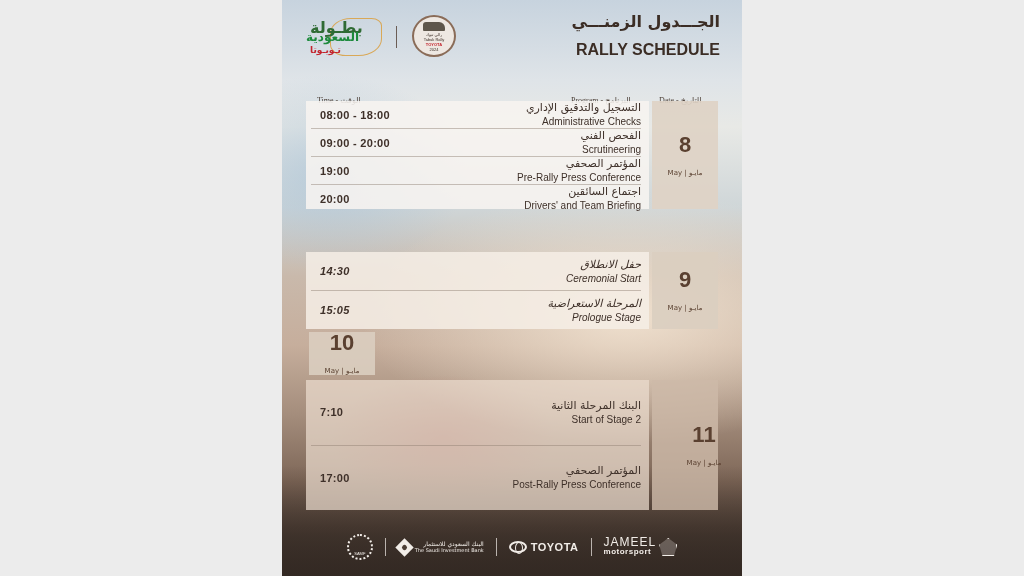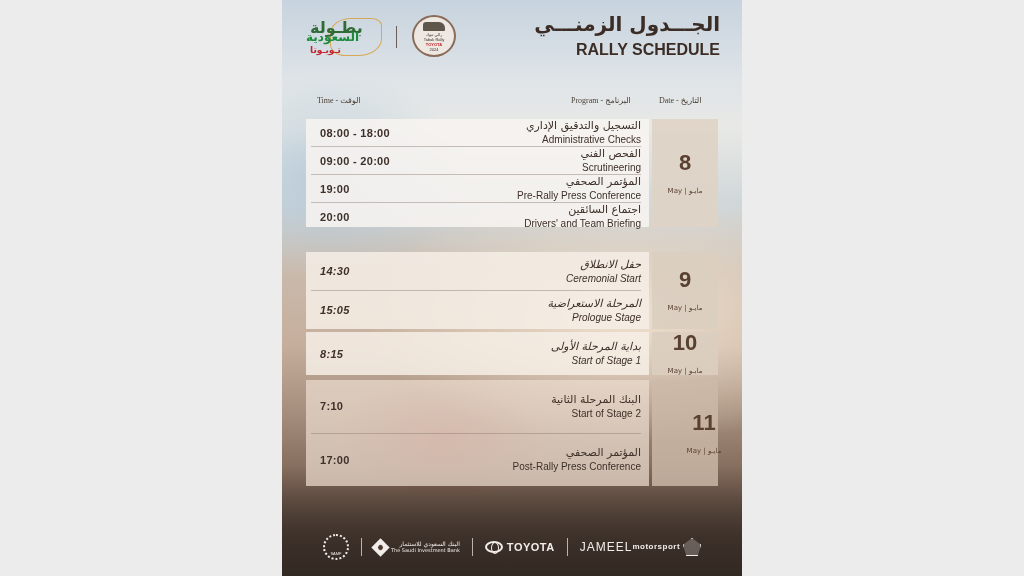--- a/index.html
+++ b/index.html
@@ -19,21 +19,21 @@
       radial-gradient(ellipse 380px 180px at 75% 55%, rgba(246,232,214,0.85), rgba(246,232,214,0) 70%),
       radial-gradient(ellipse 200px 140px at 10% 30%, rgba(160,190,215,0.55), rgba(160,190,215,0) 70%),
       radial-gradient(ellipse 160px 90px at 35% 76%, rgba(150,40,40,0.35), rgba(150,40,40,0) 70%);
   }
   .poster::after {
     content: ""; position: absolute; left: 0; right: 0; bottom: 0; height: 110px;
     background: linear-gradient(180deg, rgba(60,48,40,0), rgba(50,40,34,0.9));
   }
 
   
-  .title-ar { position: absolute; right: 22px; top: 12px; font-size: 20px; font-weight: bold; color: #3b2d25; direction: rtl; letter-spacing: 0.5px; z-index: 2; }
+  .title-ar { position: absolute; right: 22px; top: 12px; font-size: 16px; font-weight: bold; color: #3b2d25; direction: rtl; letter-spacing: 0.5px; z-index: 2; }
   .title-en { position: absolute; right: 22px; top: 41px; font-family: "Liberation Sans", sans-serif; font-size: 16px; font-weight: bold; color: #3b2d25; z-index: 2; }
 
   .logo-ksa { position: absolute; left: 22px; top: 16px; width: 80px; height: 44px; z-index: 2; }
   .logo-ksa .map { position: absolute; left: 26px; top: 2px; width: 52px; height: 38px; border: 1.5px solid #d9a857; border-radius: 40% 20% 45% 30%; }
   .logo-ksa .t1 { position: absolute; left: 6px; top: 2px; font-size: 16px; color: #2f6b34; font-weight: bold; direction: rtl; }
   .logo-ksa .t2 { position: absolute; left: 2px; top: 14px; font-size: 12px; color: #1d8a3c; font-weight: bold; direction: rtl; }
   .logo-ksa .t3 { position: absolute; left: 6px; top: 29px; font-size: 9px; color: #c3242d; font-weight: bold; direction: rtl; }
   .logo-divider { position: absolute; left: 114px; top: 26px; width: 1px; height: 22px; background: #6b5d55; z-index: 2; }
   .logo-badge { position: absolute; left: 130px; top: 15px; width: 44px; height: 42px; border-radius: 50%; border: 2px solid #8a6c58; background: #eee8e2; z-index: 2; text-align: center; overflow: hidden; }
   .logo-badge .car { width: 22px; height: 9px; background: #5e564b; margin: 5px auto 1px; border-radius: 3px 6px 1px 1px; }
@@ -57,39 +57,39 @@
   .date .num { font-family: "Liberation Sans", sans-serif; font-size: 22px; font-weight: bold; color: #5a4030; line-height: 22px; }
   .date .mon { font-size: 7px; color: #5a4030; margin-top: 13px; white-space: nowrap; }
 
   .event { flex: 1; display: flex; align-items: center; justify-content: space-between; border-bottom: 1px solid rgba(140,125,110,0.45); }
   .event:last-child { border-bottom: none; }
   .time { font-family: "Liberation Sans", sans-serif; font-size: 11px; font-weight: bold; color: #3e3029; padding-left: 9px; letter-spacing: 0.3px; white-space: nowrap; }
   .names { text-align: right; }
   .name-ar { font-size: 11px; color: #3e3029; direction: rtl; line-height: 14px; }
   .name-en { font-family: "Liberation Sans", sans-serif; font-size: 10px; color: #3e3029; line-height: 13px; white-space: nowrap; }
 
-  .b1 { top: 119px; height: 108px; }
+  .b1 { top: 101px; height: 108px; }
   .b2 { top: 252px; height: 77px; }
   .b3 { top: 332px; height: 43px; }
-  .b4 { top: 380px; height: 106px; }
+  .b4 { top: 380px; height: 130px; }
 
   
   .sponsors { position: absolute; left: 0; right: 0; top: 532px; height: 30px; z-index: 3; display: flex; align-items: center; justify-content: center; gap: 12px; color: #f2ede8; }
   .sp-samf { width: 26px; height: 26px; border-radius: 50%; border: 2px dotted #f2ede8; display: flex; align-items: flex-end; justify-content: center; font-size: 4px; font-family: "Liberation Sans", sans-serif; padding-bottom: 2px; }
   .sp-div { width: 1px; height: 18px; background: rgba(242,237,232,0.7); }
   .sp-sib { display: flex; align-items: center; gap: 4px; }
   .sp-sib .diamond { width: 13px; height: 13px; background: #f2ede8; transform: rotate(45deg); position: relative; }
   .sp-sib .diamond::after { content: ""; position: absolute; left: 4px; top: 4px; width: 5px; height: 5px; border-radius: 50%; background: #4c3e35; }
   .sp-sib .txt { display: flex; flex-direction: column; font-size: 5px; line-height: 6px; }
   .sp-sib .txt .ar { direction: rtl; font-size: 6px; }
   .sp-toyota { display: flex; align-items: center; gap: 4px; font-family: "Liberation Sans", sans-serif; font-weight: bold; font-size: 11px; letter-spacing: 0.5px; }
   .sp-toyota .ell { width: 18px; height: 12px; border: 2px solid #f2ede8; border-radius: 50%; position: relative; }
   .sp-toyota .ell::after { content: ""; position: absolute; left: 4px; top: -1px; width: 6px; height: 10px; border: 1.5px solid #f2ede8; border-radius: 50%; }
   .sp-jameel { display: flex; align-items: center; gap: 3px; font-family: "Liberation Sans", sans-serif; }
-  .sp-jameel .txt { display: flex; flex-direction: row; line-height: 10px; }
+  .sp-jameel .txt { display: flex; flex-direction: column; line-height: 10px; }
   .sp-jameel .j { font-size: 12px; letter-spacing: 1px; }
   .sp-jameel .m { font-size: 8px; font-weight: bold; letter-spacing: 0.5px; }
   .sp-jameel .star { width: 18px; height: 18px; border: 1.5px solid #f2ede8; clip-path: polygon(50% 0, 100% 38%, 82% 100%, 18% 100%, 0 38%); background: rgba(242,237,232,0.25); }
 </style>
 </head>
 <body>
 
 <div class="poster">
 
   <div class="logo-ksa">
@@ -168,29 +168,20 @@
           </div>
       </div>
     </div>
     <div class="date">
       <div class="num">9</div>
       <div class="mon">May | مايـو</div>
     </div>
   </div>
 
   <div class="block b3">
-    <div class="events">
-      <div class="event">
-        <span class="time">8:15</span>
-        <div class="names">
-            <div class="name-ar">بداية المرحلة الأولى</div>
-            <div class="name-en">Start of Stage 1</div>
-          </div>
-      </div>
-    </div>
     <div class="date">
       <div class="num">10</div>
       <div class="mon">May | مايـو</div>
     </div>
   </div>
 
   <div class="block b4">
     <div class="events">
       <div class="event">
         <span class="time">7:10</span>

